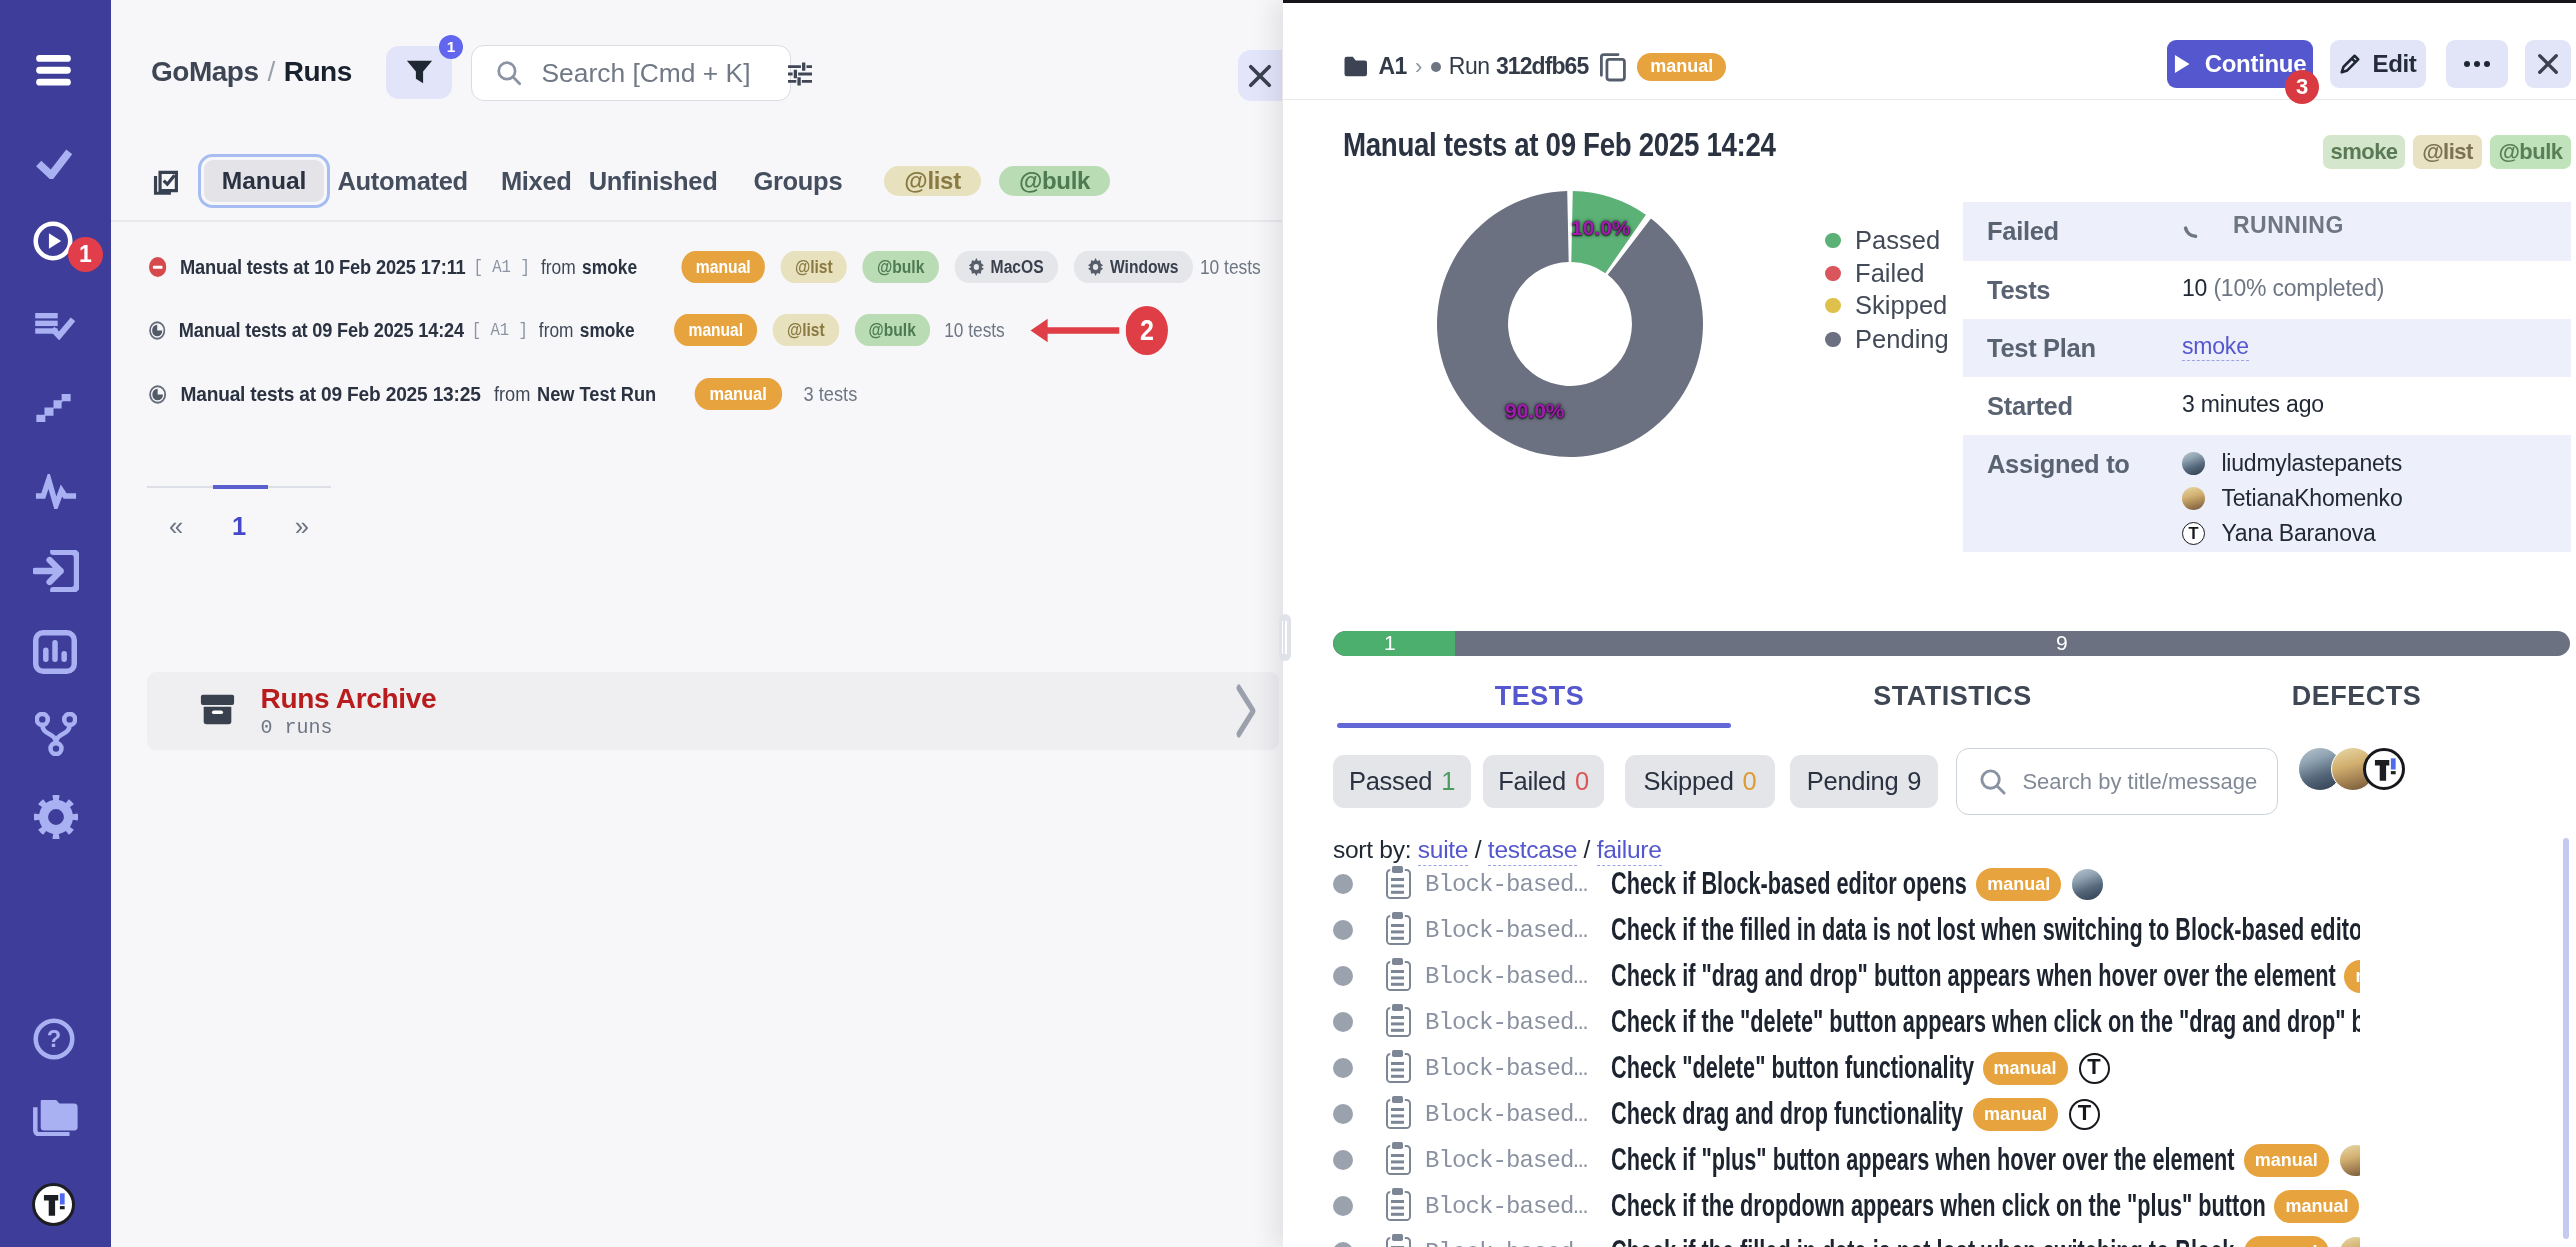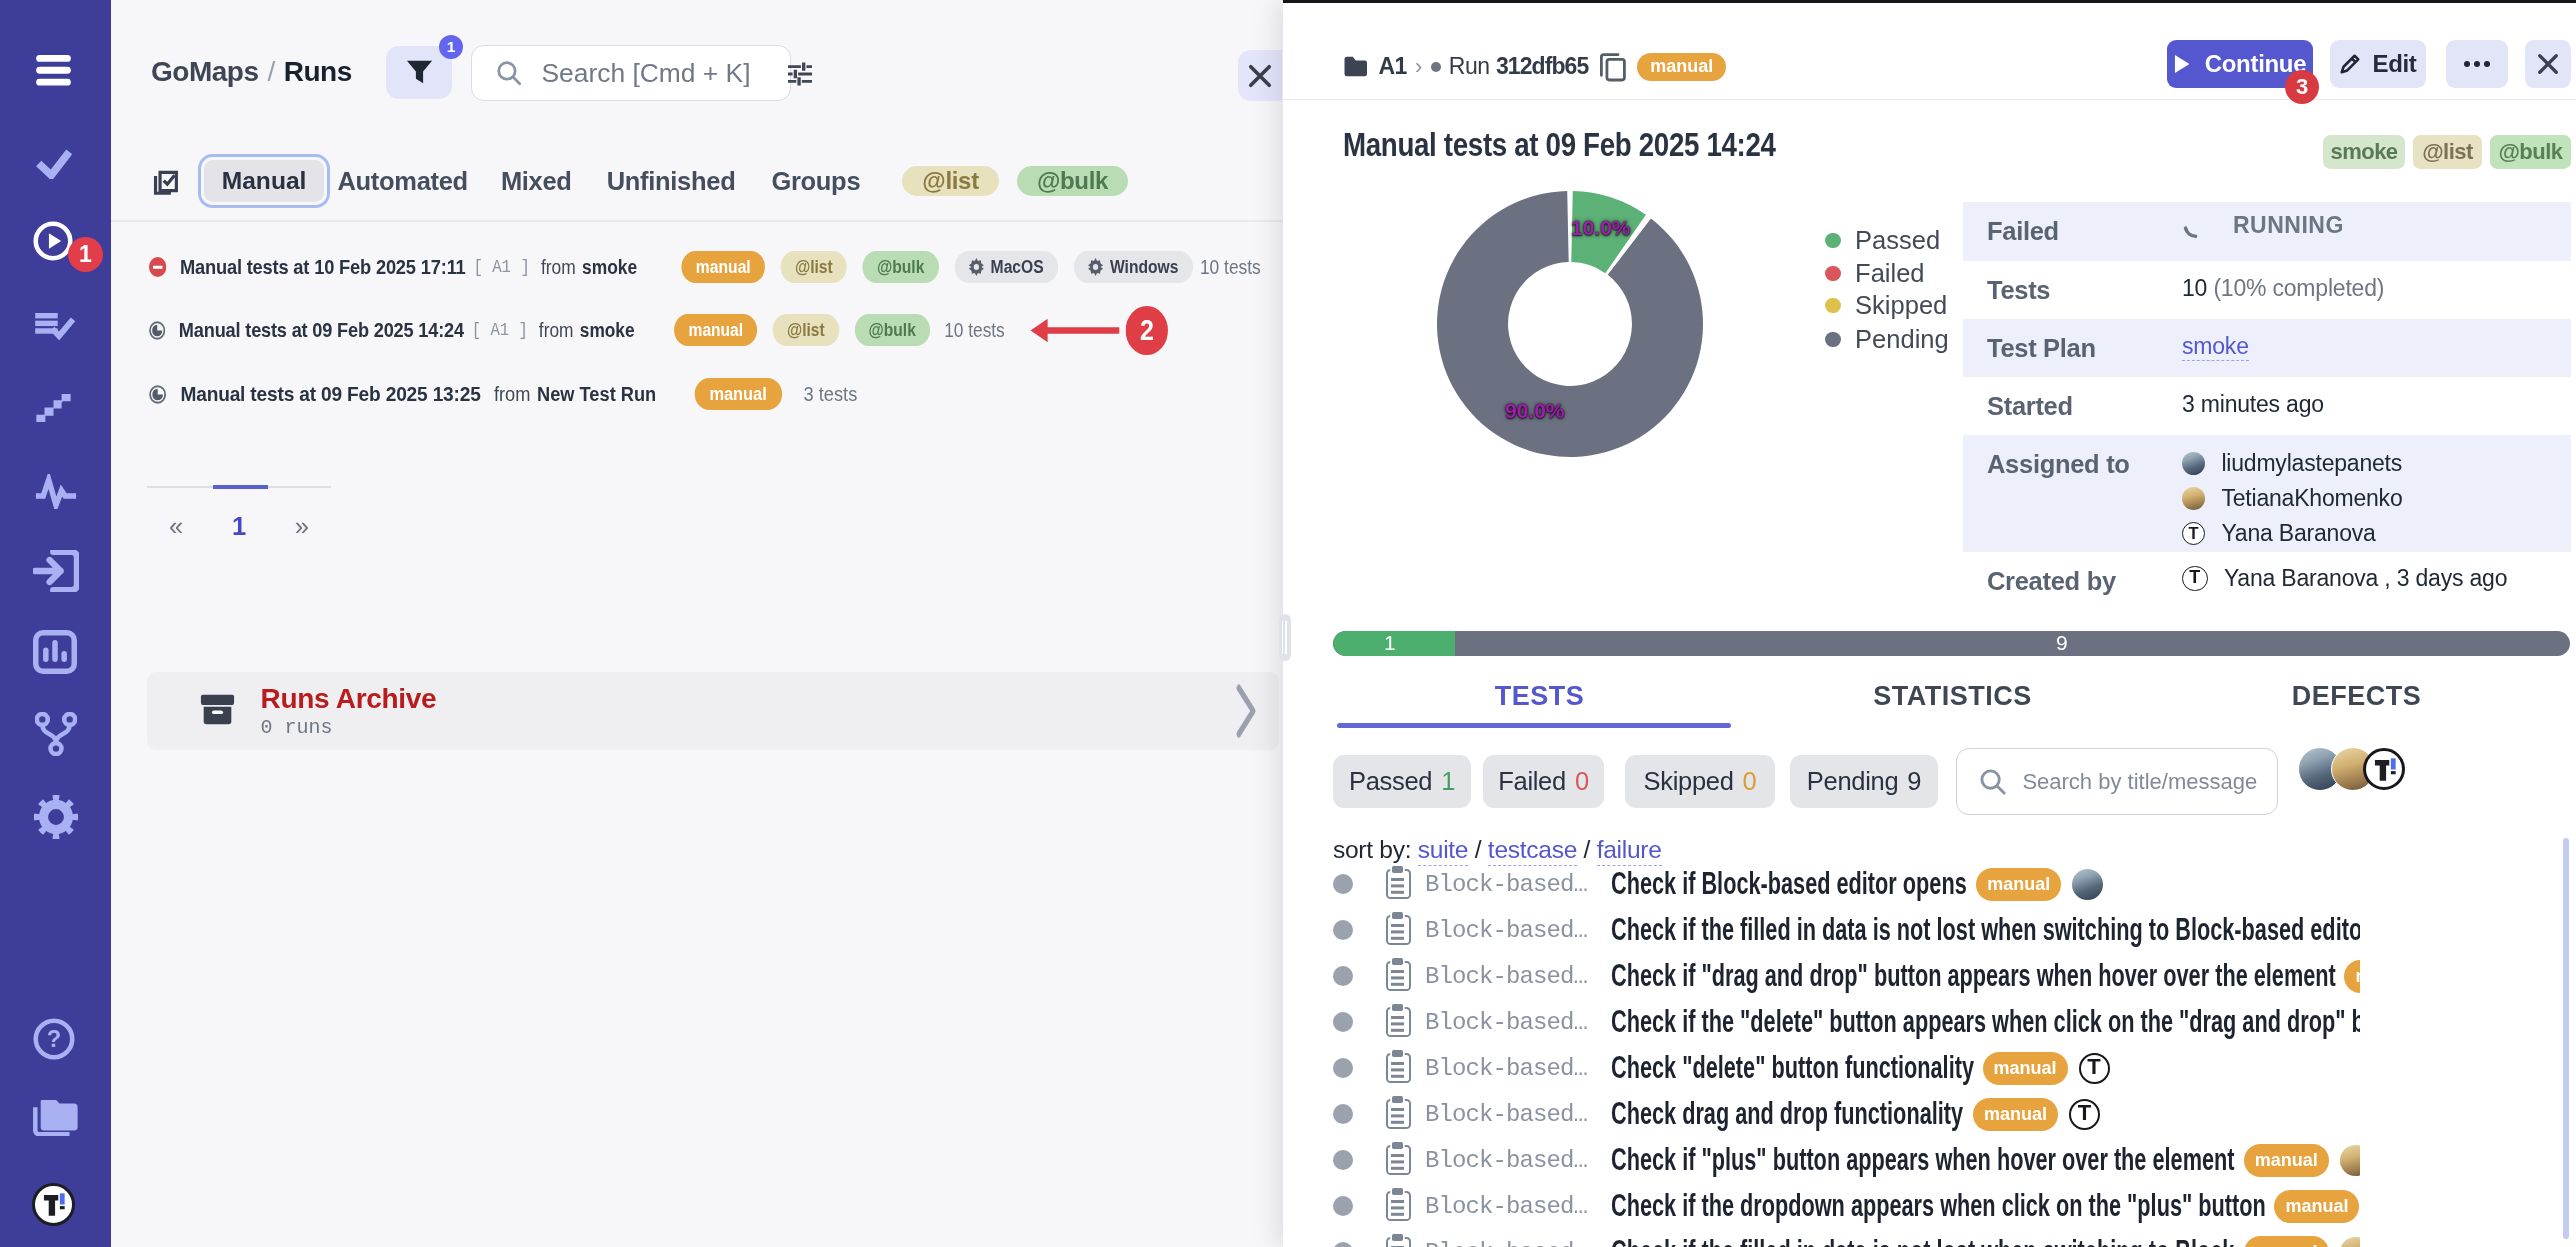--- a/index.html
+++ b/index.html
@@ -254,21 +254,21 @@
       <path d="M10 6 H28 V26 H10 Z" stroke="#374151" stroke-width="3.5" fill="none"></path>
       <path d="M5 10 V29 H22" stroke="#374151" stroke-width="3.5" fill="none"></path>
       <path d="M14 15 L18 19 L26 9" stroke="#374151" stroke-width="3.5" fill="none"></path>
     </svg>
     </div>
     <div id="chipmanual">
         <div>Manual</div>
       </div>
     <div class="tab" style="margin-left:7.3px;">Automated</div>
     <div class="tab" style="margin-left:33px;">Mixed</div>
-    <div class="tab" style="margin-left:35px;">Unfinished</div>
+    <div class="tab" style="margin-left:17px;">Unfinished</div>
     <div class="tab" style="margin-left:36px;">Groups</div>
     <div class="tag-pill t-tan" style="margin-left:42px;">@list</div>
     <div class="tag-pill t-green" style="margin-left:18px;">@bulk</div>
   </div>
   <div id="tabdivider"></div>
   <div id="rowwrap">
     <div class="runrow" style="top:249px; transform:scaleX(0.87);">
       <svg width="20" height="20" viewBox="0 0 22 22" style="flex:none;">
           <circle cx="11" cy="11" r="11" fill="#d6494d"></circle>
           <rect x="5" y="9.5" width="12" height="3.5" rx="1" fill="#fff"></rect>
@@ -441,26 +441,20 @@
         <div class="val">3 minutes ago</div>
       </div>
     <div class="srow lav" style="height:117px;">
       <div class="lab">Assigned to</div>
       <div class="val" style="padding-top:7.3px;">
         <div class="avrow"><div class="av av-photo1"></div>liudmylastepanets</div>
         <div class="avrow"><div class="av av-photo2"></div>TetianaKhomenko</div>
         <div class="avrow"><div class="av av-logo" style="font-size:16.4px;"></div>Yana Baranova</div>
       </div>
     </div>
-    <div class="srow" style="height:60px;">
-      <div class="lab">Created by</div>
-      <div class="val flex" style="padding-top:5.5px;">
-        <div class="av av-logo" style="width:25.5px;height:25.5px;font-size:18px;"></div>Yana Baranova , 3 days ago
-      </div>
-    </div>
   </div>
   <div id="pbar">
       <div class="green"></div>
       <div class="l1">1</div>
       <div class="l9">9</div>
     </div>
   <div class="rtab" style="left:50px; color:#5457cd;">TESTS</div>
   <div class="rtab" style="left:463px;">STATISTICS</div>
   <div class="rtab" style="left:867px;">DEFECTS</div>
   <div id="rtabline"></div>

